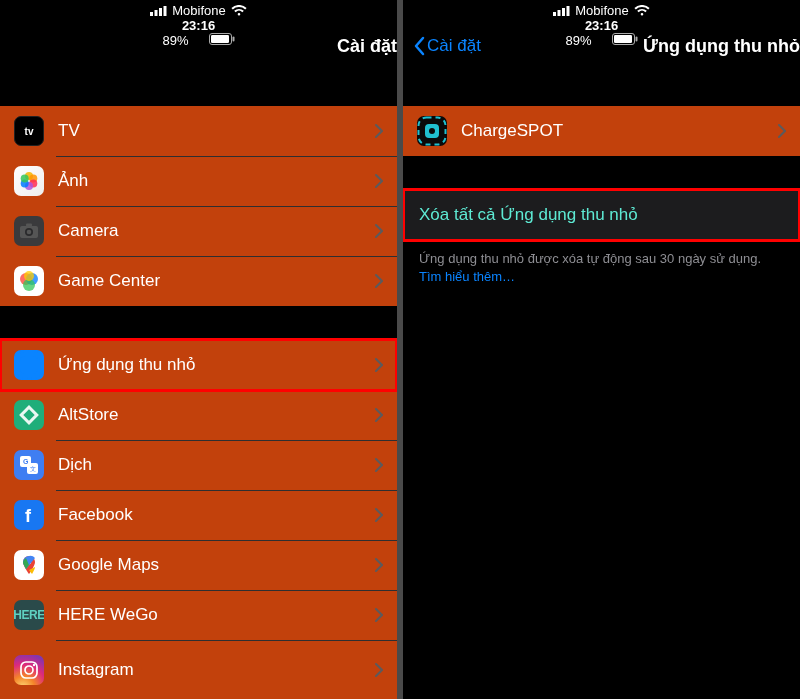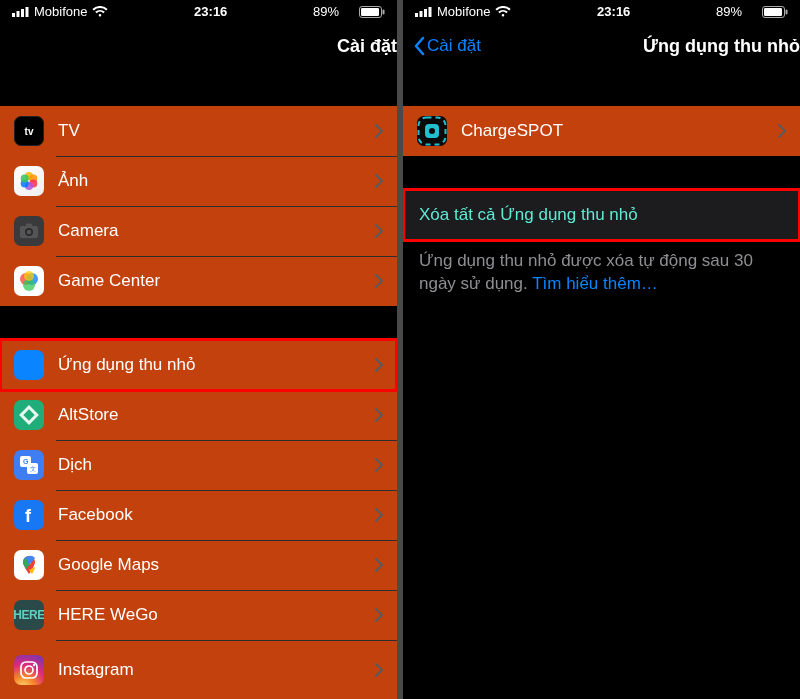--- a/index.html
+++ b/index.html
@@ -22,23 +22,24 @@
     color: #fff;
   }
   .status-bar {
     height: 20px;
     display: flex;
     justify-content: space-between;
     align-items: center;
     padding: 3px 12px 0 12px;
     font-size: 13px;
     font-weight: 500;
+    flex-direction: column;
   }
   .status-left { display: flex; align-items: center; gap: 5px; }
-  .status-right { display: flex; align-items: center; gap: 20px; }
+  .status-right { display: flex; align-items: flex-start; gap: 20px; }
   .signal svg, .wifi svg, .battery svg { display: block; }
   .nav-header {
     height: 52px;
     position: relative;
     display: flex;
     align-items: center;
     justify-content: flex-end;
   }
   .nav-title {
     font-size: 18px;
@@ -87,21 +88,21 @@
   .chevron { color: #5a5a5e; }
   .chevron svg { display:block; }
   .highlight {
     position: absolute;
     border: 3px solid #ff0000;
     pointer-events: none;
     z-index: 10;
   }
   .footer-note {
     padding: 10px 16px 0 16px;
-    font-size: 17px;
+    font-size: 13px;
     color: #8e8e93;
     line-height: 1.35;
   }
   .footer-note .link { color: #0a84ff; }
   .delete-row {
     height: 50px;
     display:flex; align-items:center;
     padding: 0 16px;
     background:#1c1c1e;
     color:#5eead4;

